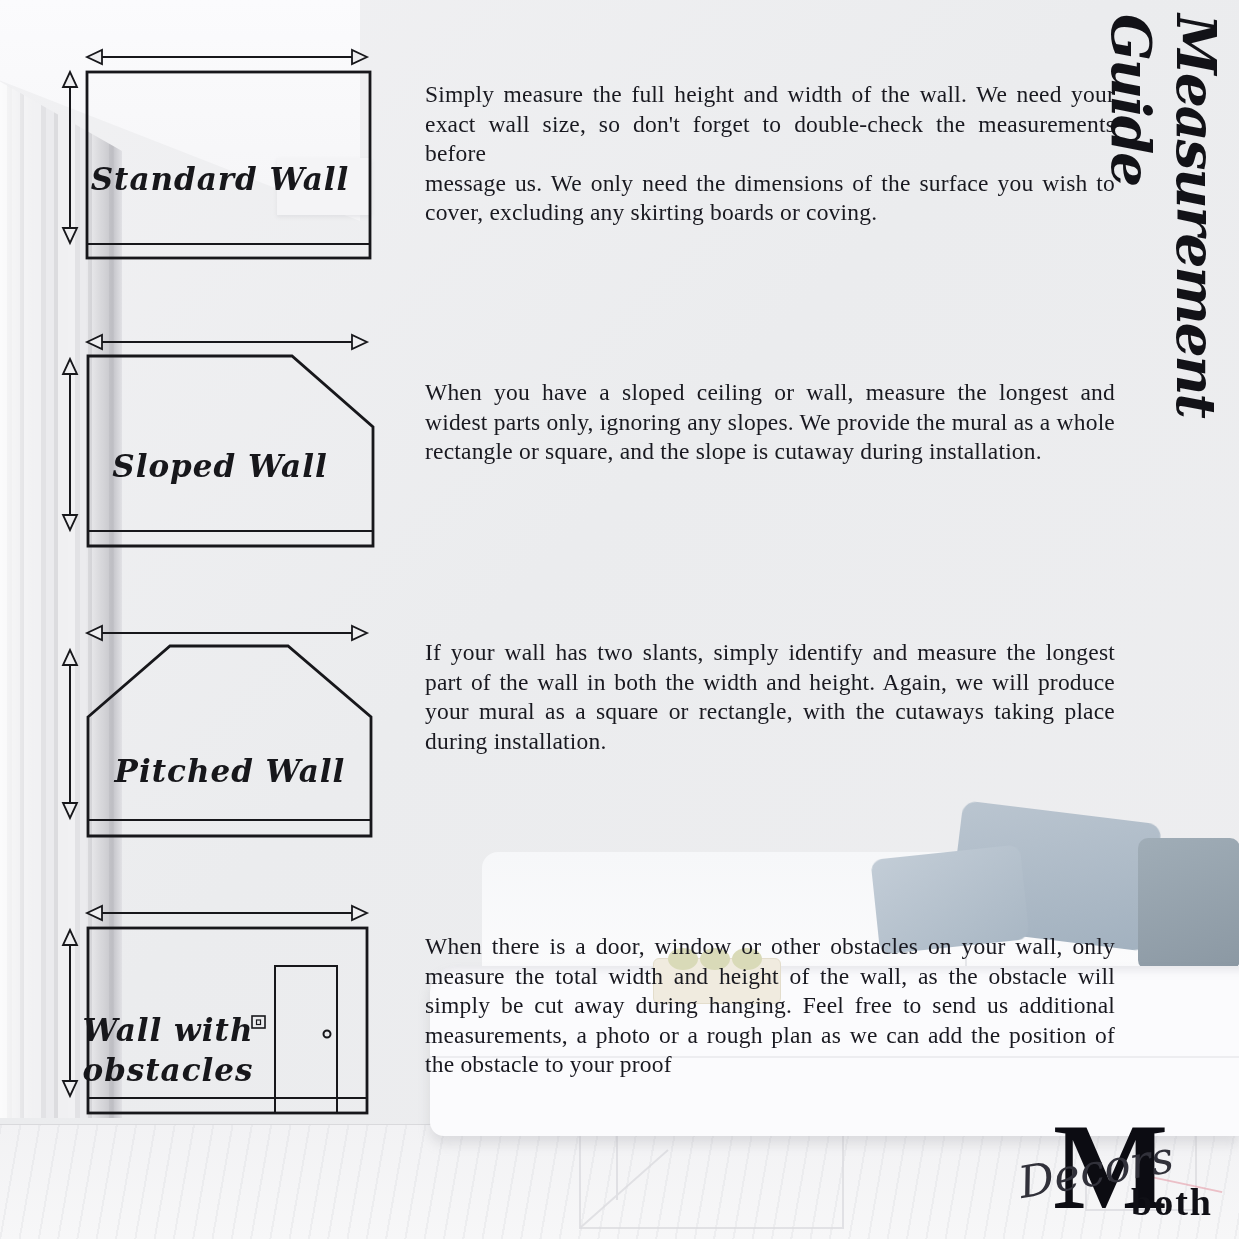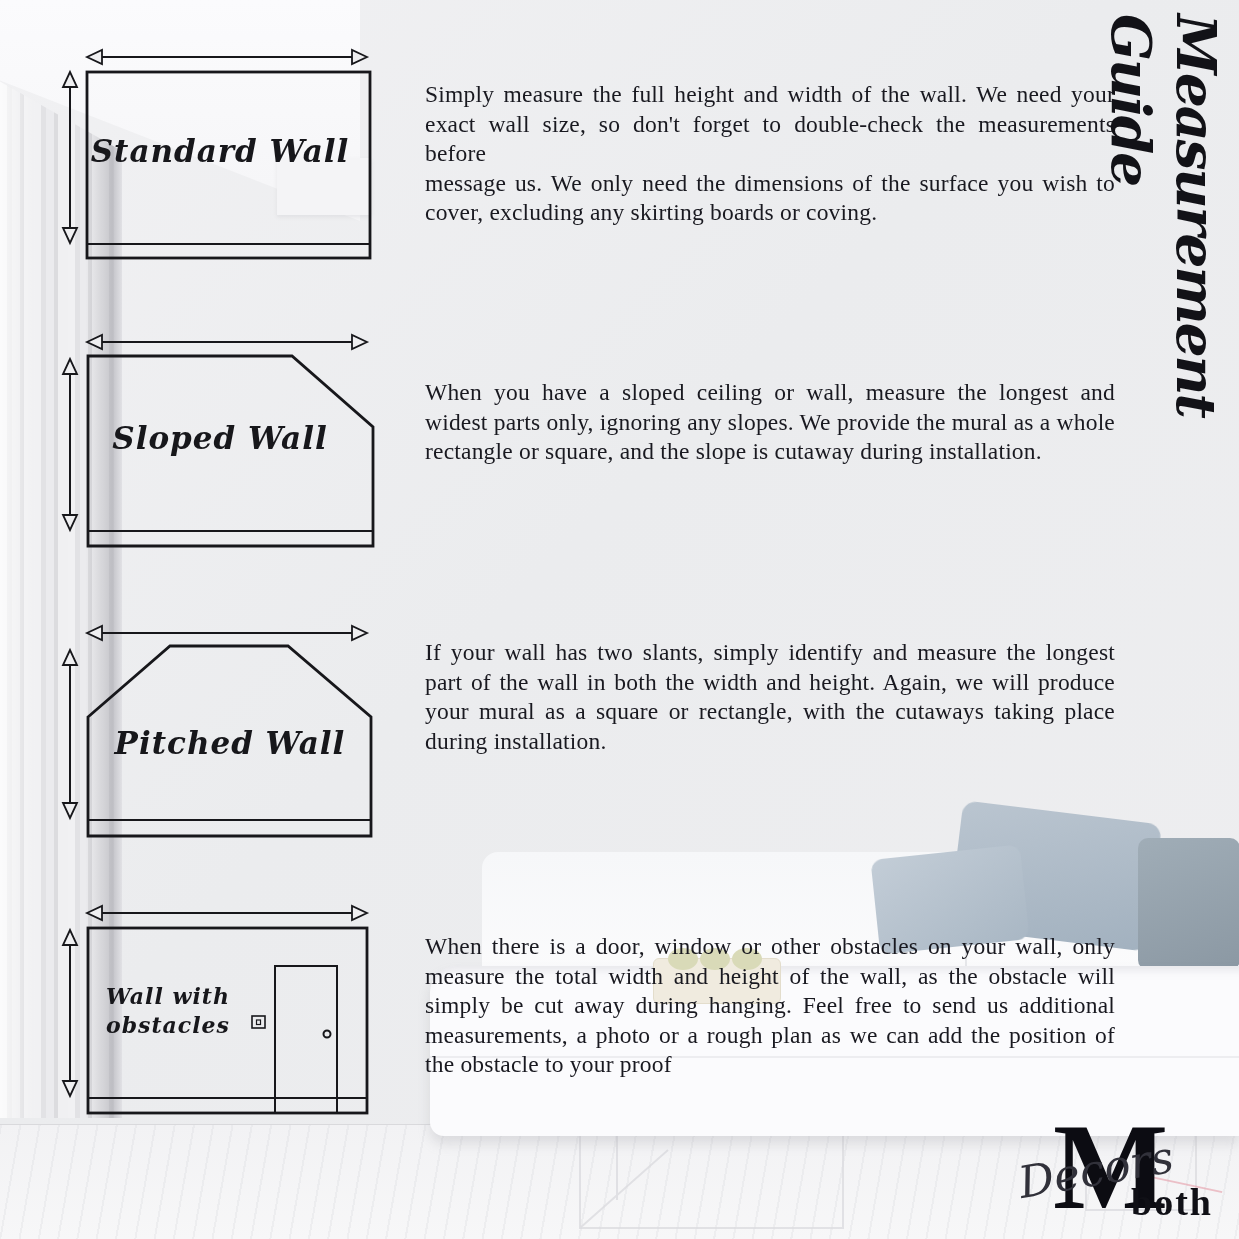--- a/index.html
+++ b/index.html
@@ -48,22 +48,22 @@
   .tables{position:absolute;left:0;top:0;}
   
   .fg{position:absolute;z-index:2;}
   .diagram{position:absolute;}
   .diagram svg .wall{fill:none;stroke:#17171b;stroke-width:2.8;}
   .diagram svg .thin{fill:none;stroke:#17171b;stroke-width:2;}
   .diagram svg .arrow-line{stroke:#17171b;stroke-width:2;}
   .diagram svg .arrow-head{fill:#efeff1;stroke:#17171b;stroke-width:1.8;stroke-linejoin:miter;}
   .wall-label{position:absolute;z-index:3;text-align:center;
     font-family:"DejaVu Serif",serif;font-style:italic;font-weight:bold;
-    font-size:31px;color:#17171b;letter-spacing:1px;}
-  .wall-label.small{font-size:22px;line-height:1.3;}
+    font-size:31px;color:#17171b;letter-spacing:1px;margin-top:28px;}
+  .wall-label.small{font-size:31px;line-height:1.3;}
   .desc{position:absolute;z-index:3;width:690px;left:425px;
     font-size:23.5px;line-height:29.5px;text-align:justify;
     letter-spacing:.2px;color:#191920;white-space:pre-line;}
   .vertical-title{position:absolute;z-index:3;top:14px;right:10px;height:535px;
     writing-mode:vertical-rl;font-family:"DejaVu Serif",serif;font-style:italic;
     font-weight:bold;font-size:55px;letter-spacing:-2px;color:#121217;}
   
   .logo{position:absolute;z-index:3;left:1015px;top:1136px;width:218px;height:100px;}
   .logo-m{position:absolute;left:38px;top:-30px;font-family:"Liberation Serif",serif;
     font-weight:bold;font-size:122px;line-height:1;color:#0c0c12;}

